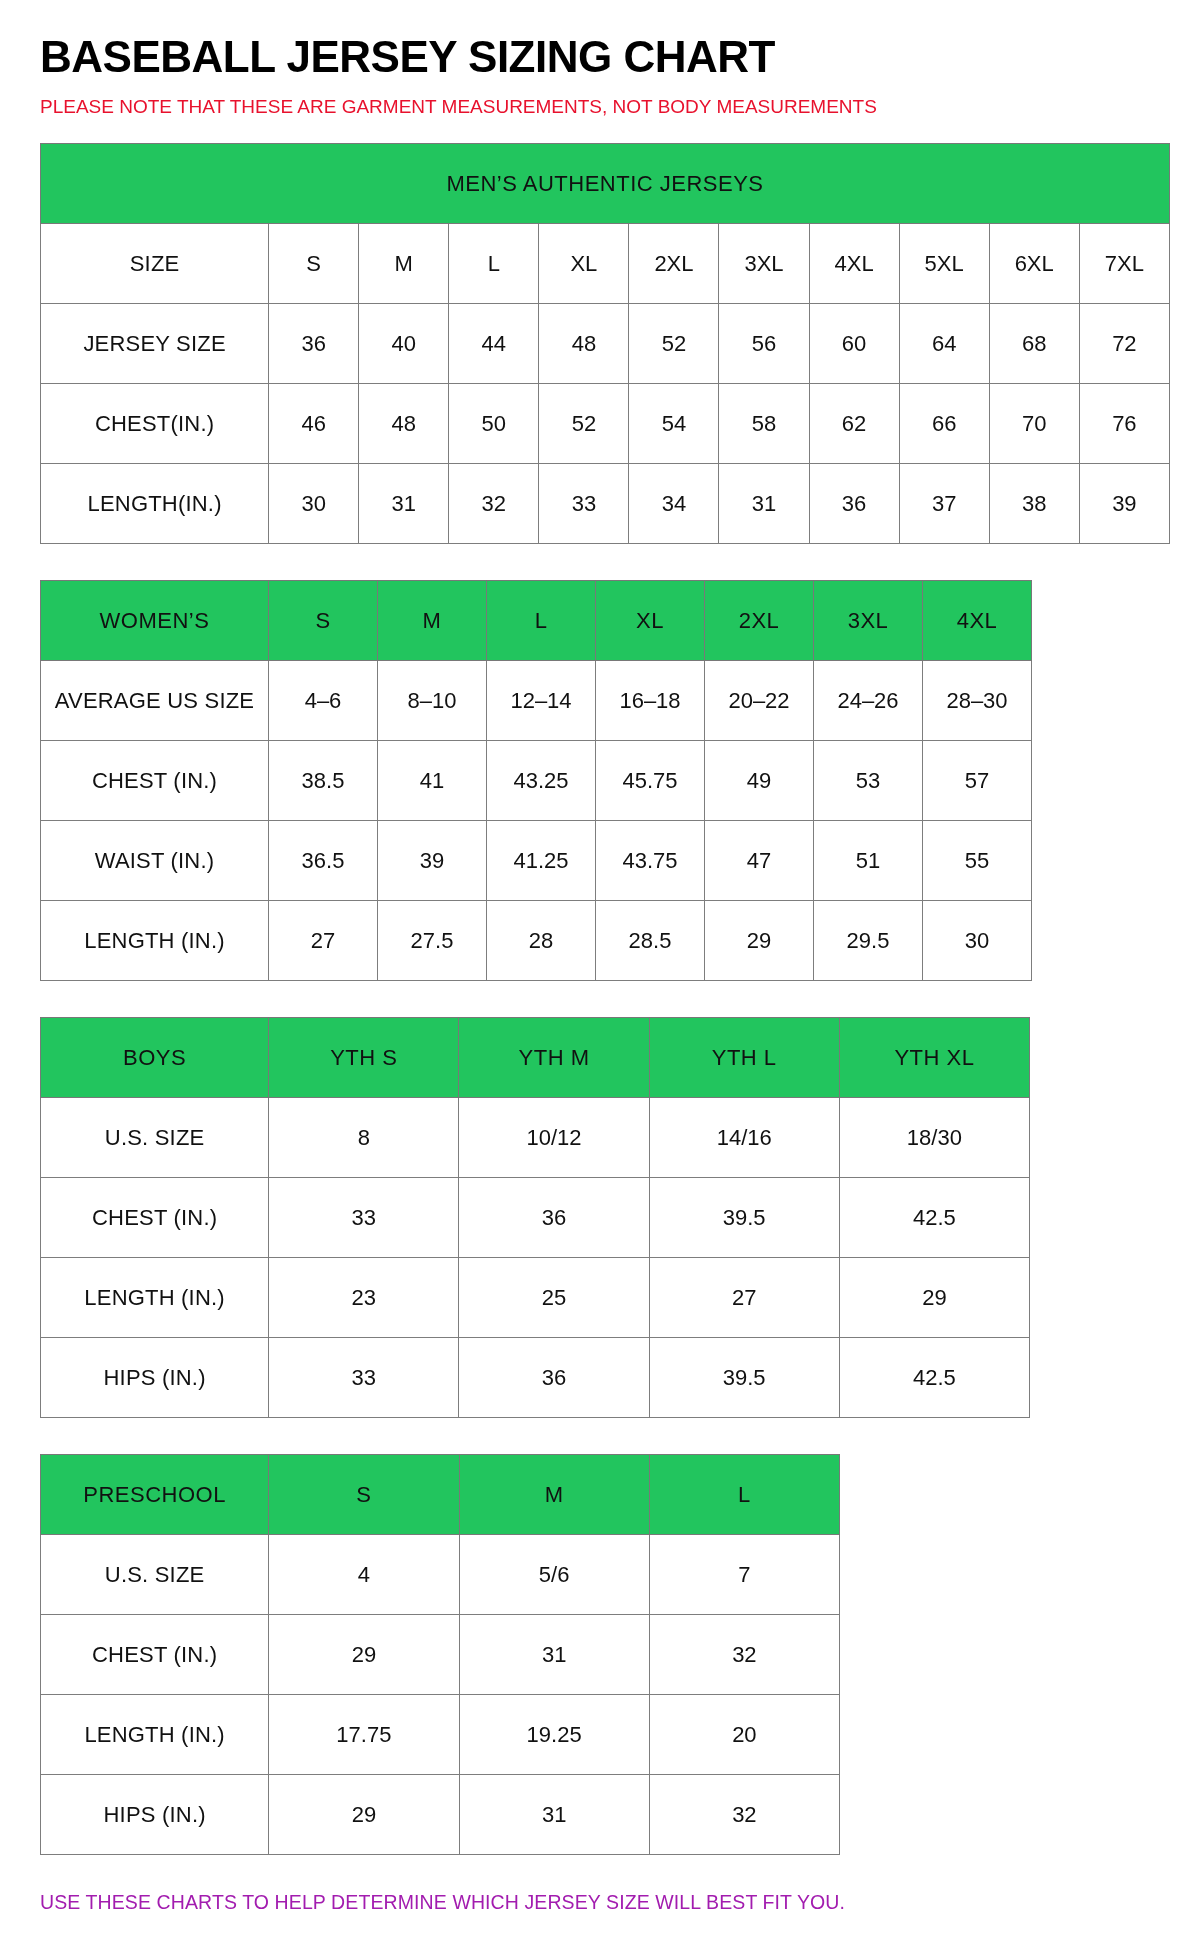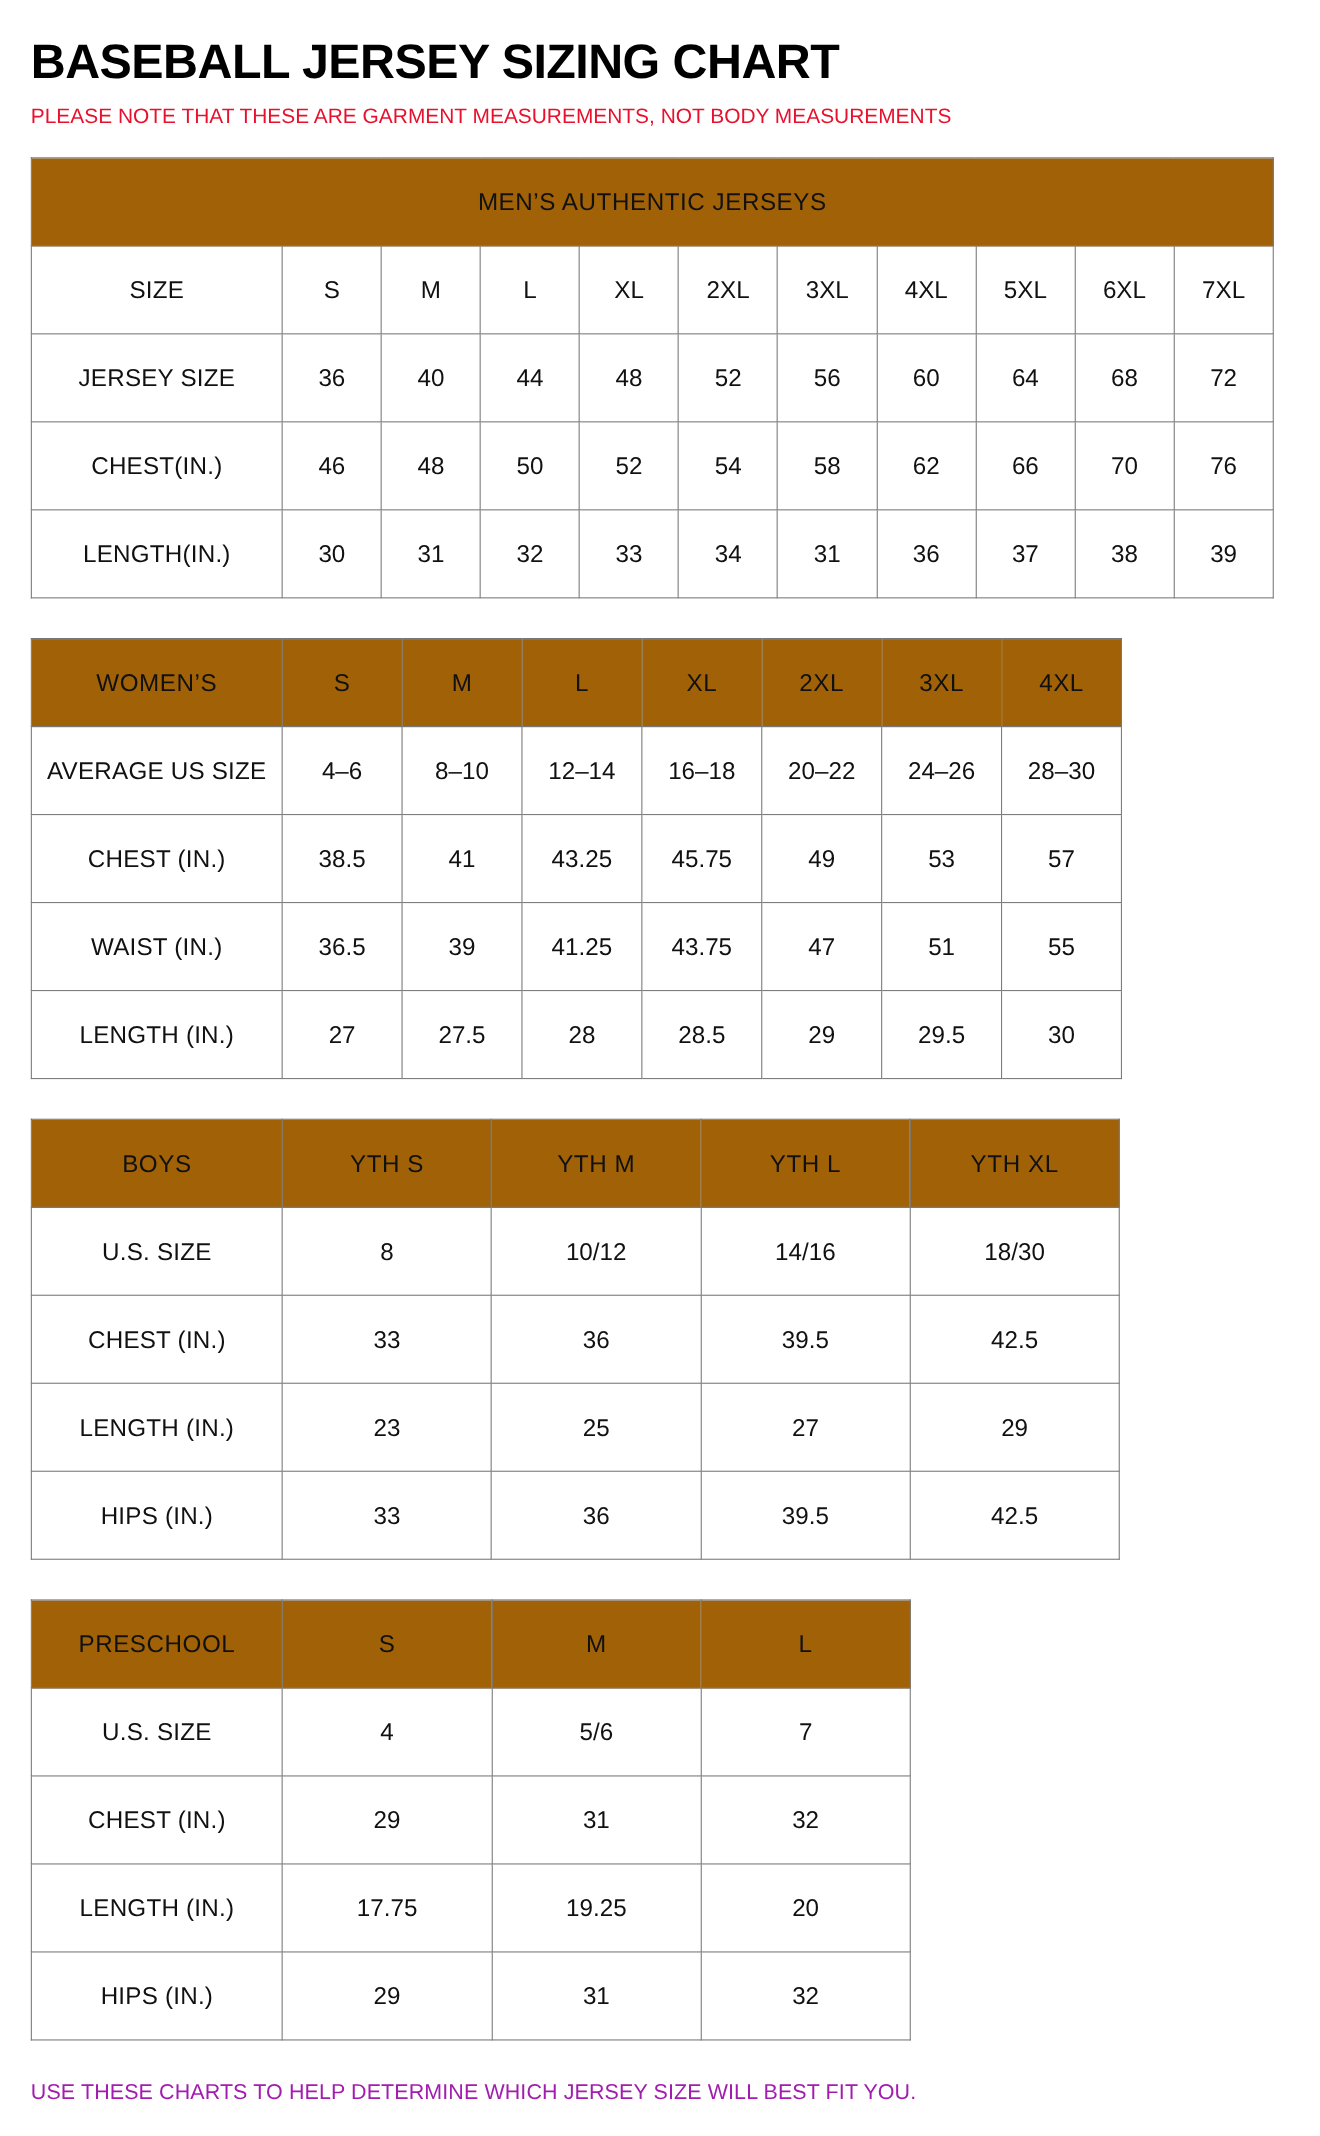--- a/index.html
+++ b/index.html
@@ -10,21 +10,21 @@
   body {
     width: 1200px;
     min-height: 1942px;
     font-family: "Liberation Sans", sans-serif;
     color: #000000;
     -webkit-font-smoothing: antialiased;
   }
   .page {
     width: 1200px;
     box-sizing: border-box;
-    padding: 34px 40px 20px 28px;
+    padding: 34px 40px 20px 40px;
   }
   .main-title {
     font-size: 44px;
     font-weight: bold;
     letter-spacing: -0.5px;
     line-height: 1.05;
     margin: 0 0 14px 0;
     color: #000;
   }
   .note {
@@ -44,21 +44,21 @@
     text-align: center;
     vertical-align: middle;
     font-weight: normal;
     font-size: 22px;
     color: #111;
     padding: 0;
     height: 80px;
     box-sizing: border-box;
   }
   .band {
-    background: #a16207;
+    background: #22c55e;
     color: #ffffff;
     border: 1px solid #787878 !important;
   }
   .band-title {
     font-size: 30px;
     letter-spacing: 0.5px;
   }
   .band-label {
     font-size: 23px;
     letter-spacing: 0.5px;

